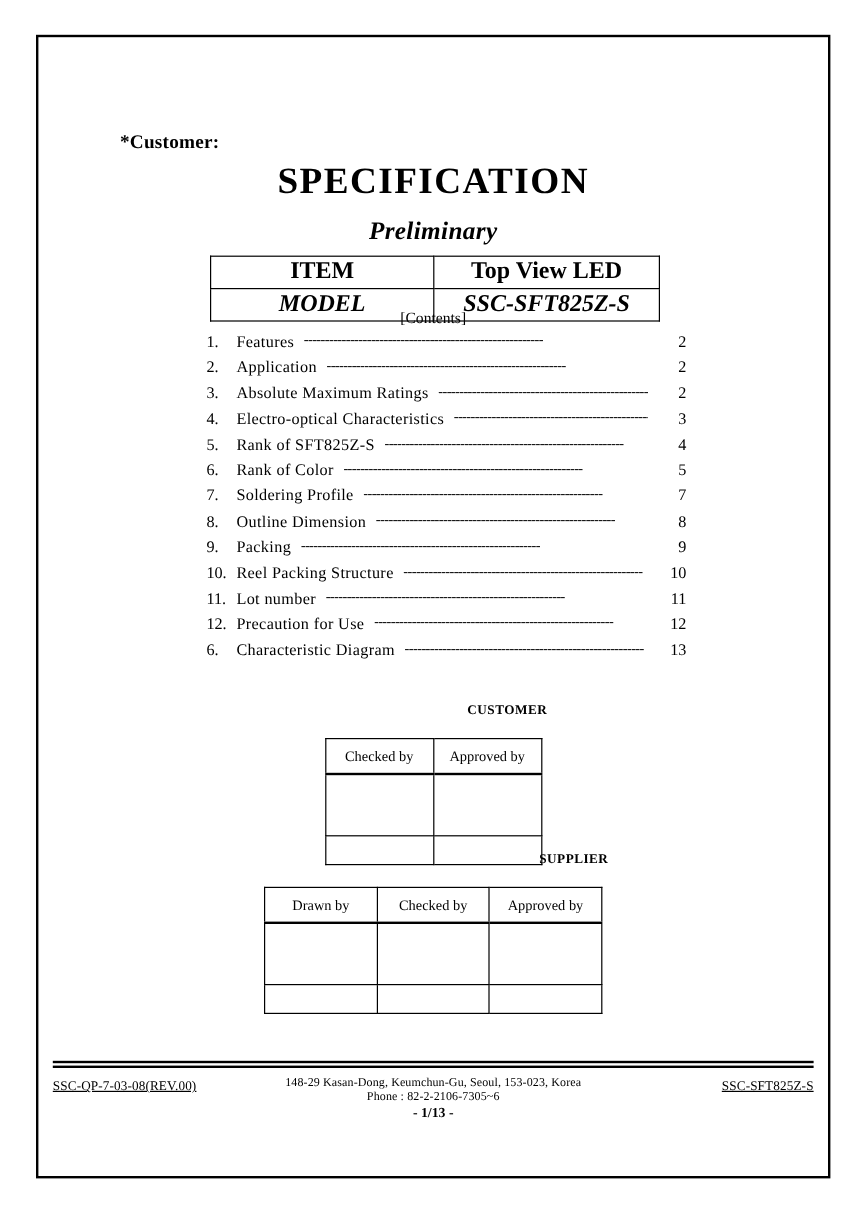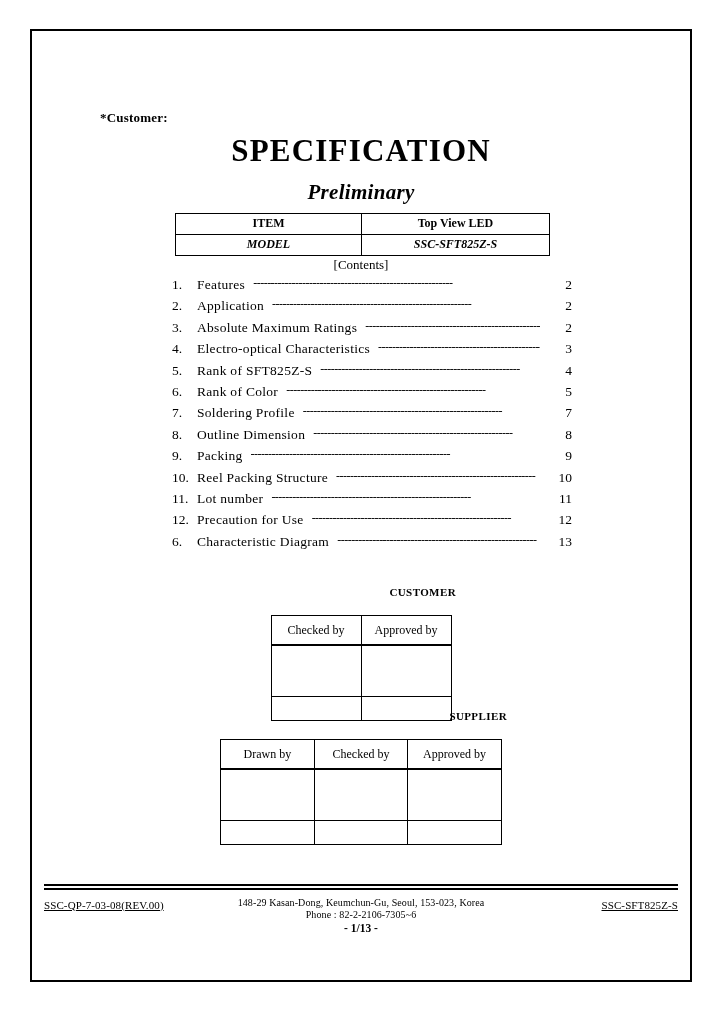--- a/index.html
+++ b/index.html
@@ -31,21 +31,21 @@
     left: 32px;
     top: 31px;
     width: 658px;
     height: 949px;
   }
 
   .customer-label {
     position: absolute;
     left: 68px;
     top: 79px;
-    font-size: 13px;
+    font-size: 16px;
     font-weight: bold;
     letter-spacing: 0.2px;
   }
 
   .doc-title {
     position: absolute;
     left: 0;
     top: 102px;
     width: 658px;
     text-align: center;
@@ -70,21 +70,21 @@
   .item-table {
     position: absolute;
     left: 143px;
     top: 182px;
     width: 375px;
     border-collapse: collapse;
     table-layout: fixed;
   }
   .item-table td {
     height: 17px;
-    font-size: 12px;
+    font-size: 20px;
     font-weight: bold;
     text-align: center;
     padding: 1px 0 2px 0;
     border-top: 1.6px solid #000;
     border-bottom: 1.6px solid #000;
   }
   .item-table td.c-left {
     border-left: 1.6px solid #000;
     border-right: 1.6px solid #000;
     width: 185px;

